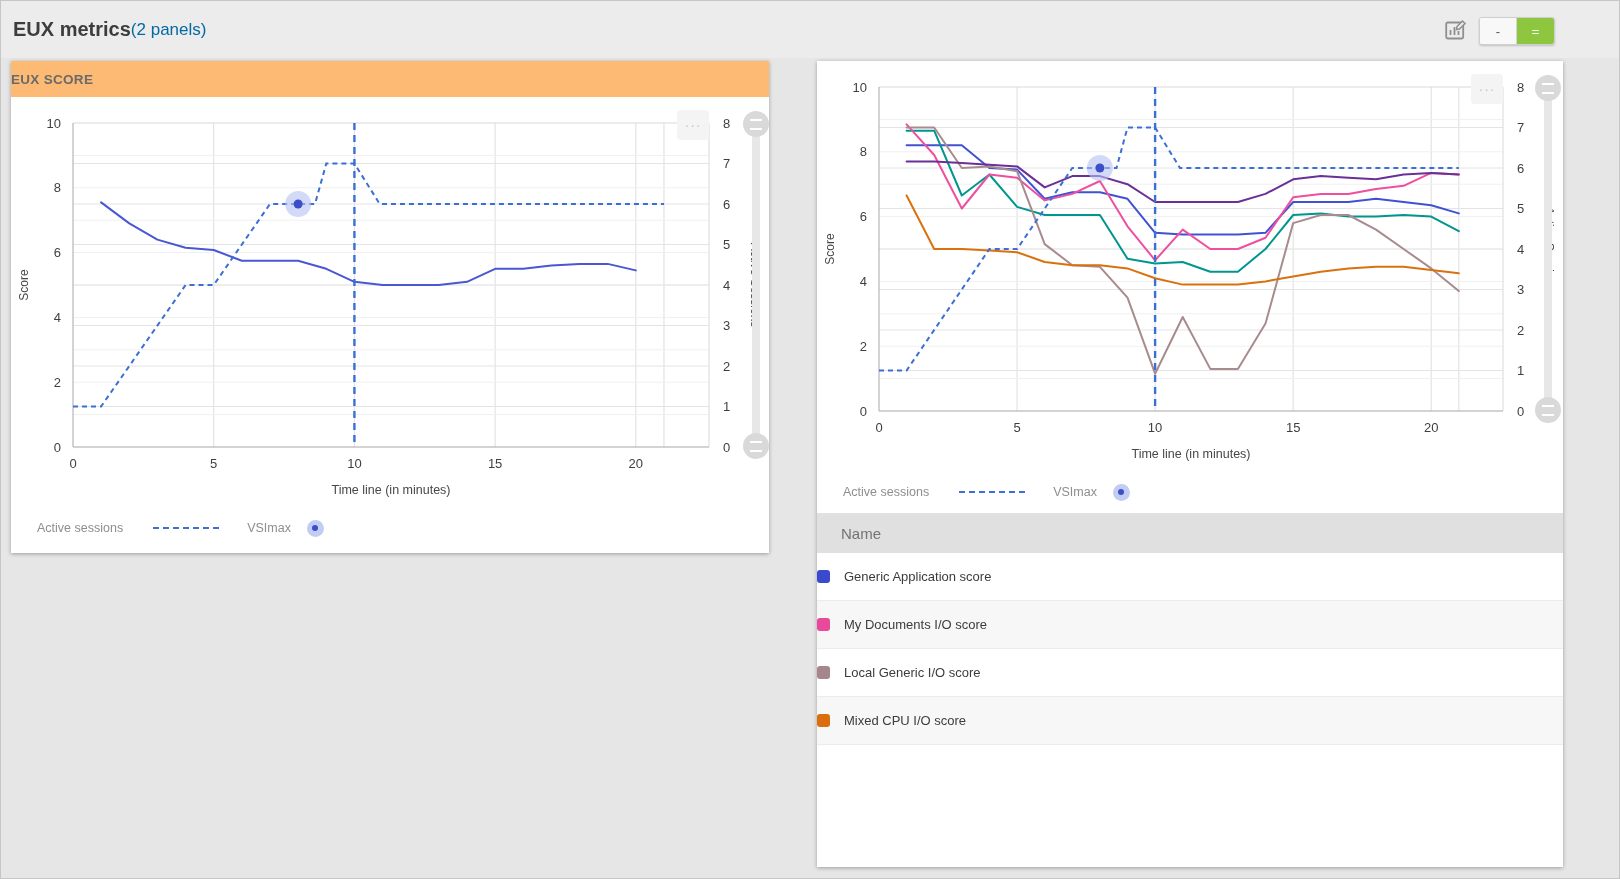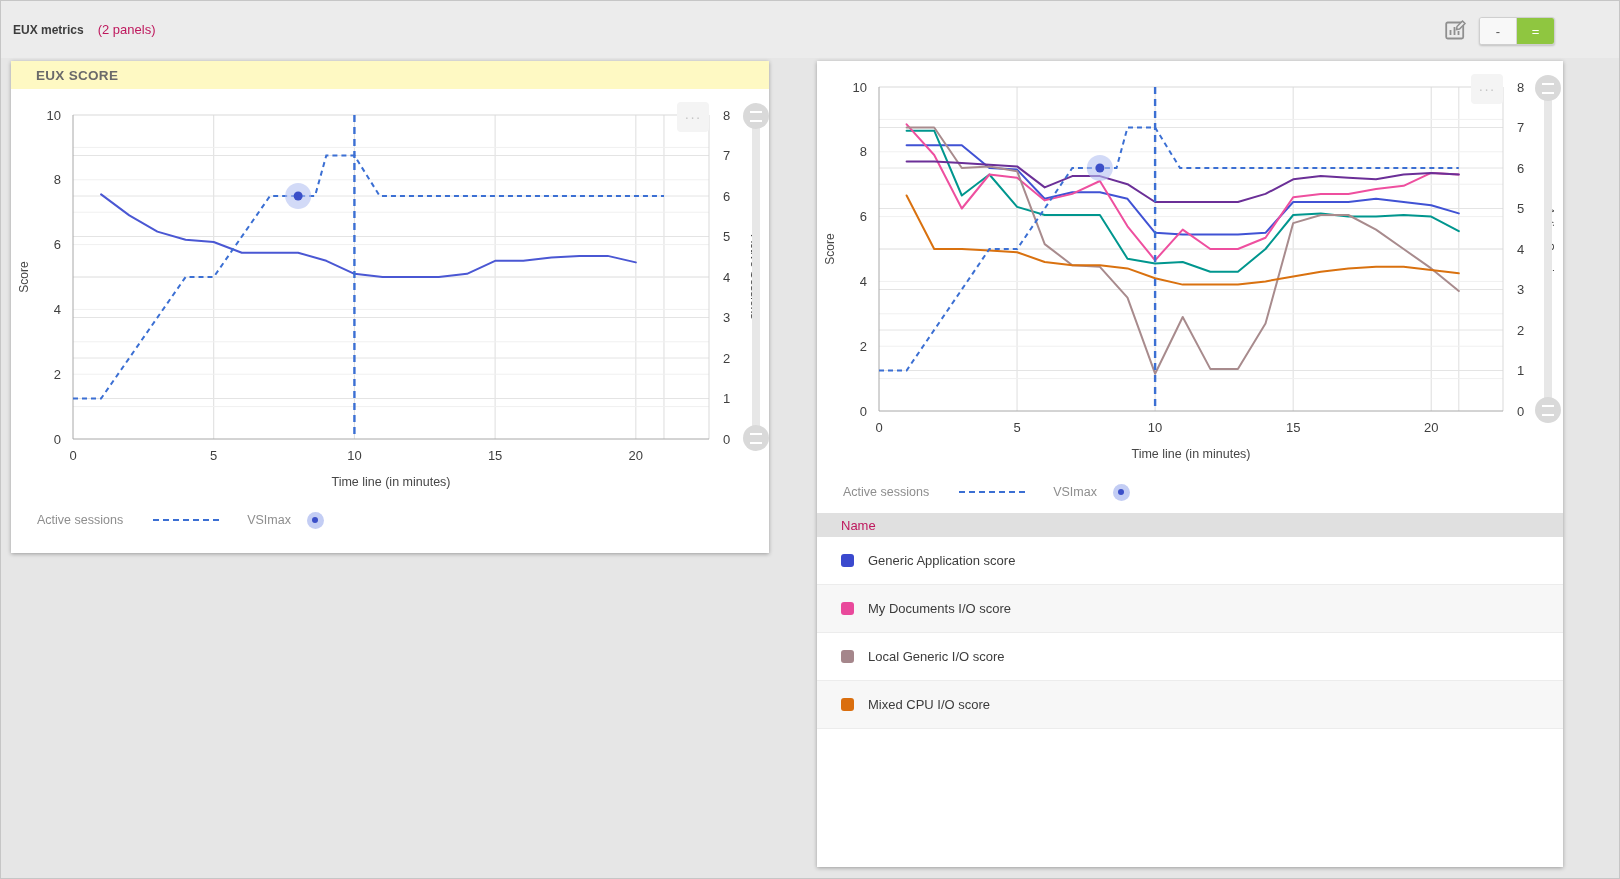--- a/index.html
+++ b/index.html
@@ -8,44 +8,44 @@
     font-family:"Liberation Sans", sans-serif;
     background:#e6e6e6;
     position:relative;
     border:1px solid #c6c6c6;
   }
   
   .topbar {
     position:absolute; top:0; left:0; right:0; height:57px;
     background:#ececec; display:flex; align-items:center; padding-left:12px;
   }
-  .topbar-title { font-size:12px; font-weight:bold; color:#3d3d3d; }
-  .topbar-subtitle { font-size:13px; color:#be185d; margin-left:14px; }
+  .topbar-title { font-size:20px; font-weight:bold; color:#3d3d3d; }
+  .topbar-subtitle { font-size:17px; color:#0369a1; }
   .chart-edit-btn {
     position:absolute; right:152px; top:17px; width:24px; height:24px;
     color:#8f8f8f; cursor:pointer;
   }
   .toggle {
     position:absolute; right:64px; top:16px; display:flex;
     border:1px solid #cfcfcf; border-radius:3px; overflow:hidden;
     box-shadow:0 1px 2px rgba(0,0,0,.18); background:#fff;
   }
   .toggle-btn { width:37px; height:26px; display:flex; align-items:center; justify-content:center; font-size:13px; cursor:pointer; }
   .toggle-btn.inactive { background:#f8f8f8; color:#555; border-right:1px solid #d5d5d5; }
   .toggle-btn.active { color:#fff; }
   
   .card {
     position:absolute; background:#fff;
     box-shadow:0 1px 4px rgba(0,0,0,.32);
   }
   .card-left  { left:10px;  top:60px; width:758px; height:492px; }
   .card-right { left:816px; top:60px; width:746px; height:806px; }
   .card-header {
-    height:28px; background:#fef9c3; display:flex; align-items:center;
-    padding-left:25px; font-size:13.5px; font-weight:bold; color:#6a6a6a;
+    height:36px; background:#fdba74; display:flex; align-items:center;
+    font-size:13.5px; font-weight:bold; color:#6a6a6a;
     letter-spacing:.3px;
   }
   .chart-wrap { position:relative; height:410px; background:#fff; }
   .chart-wrap svg { display:block; }
   .menu-btn {
     position:absolute; top:13px; right:60px; width:32px; height:30px;
     background:#f4f4f4; border-radius:4px; display:flex; align-items:center;
     justify-content:center; color:#c6c6c6; font-size:14px; letter-spacing:1px;
     cursor:pointer;
   }
@@ -71,25 +71,25 @@
     font-size:12.5px; color:#8e8e8e; background:#fff;
   }
   .legend-dash { width:66px; border-top:2px dashed #3b6fd3; margin:0 28px 0 30px; }
   .halo-dot {
     width:17px; height:17px; border-radius:50%; background:#c3cdf4; margin-left:16px;
     display:flex; align-items:center; justify-content:center; cursor:pointer;
   }
   .halo-dot::before { content:""; width:6px; height:6px; border-radius:50%; background:#3b4fc8; }
   
   .tbl-header {
-    height:24px; background:#e0e0e0; display:flex; align-items:center;
-    padding-left:24px; font-size:13px; color:#be185d;
+    height:40px; background:#e0e0e0; display:flex; align-items:center;
+    padding-left:24px; font-size:15px; color:#737373;
   }
   .tbl-row {
-    height:48px; display:flex; align-items:center; padding-left:24px;
+    height:48px; display:flex; align-items:center; 
     border-bottom:1px solid #ececec; font-size:13px; color:#3c3c3c; cursor:pointer;
   }
   .tbl-row:nth-child(even) { background:#f7f7f7; }
   .swatch { width:13px; height:13px; border-radius:3px; margin-right:14px; flex:none; }
 </style>
 </head>
 <body>
 
 <div class="topbar">
   <span class="topbar-title">EUX metrics</span>

